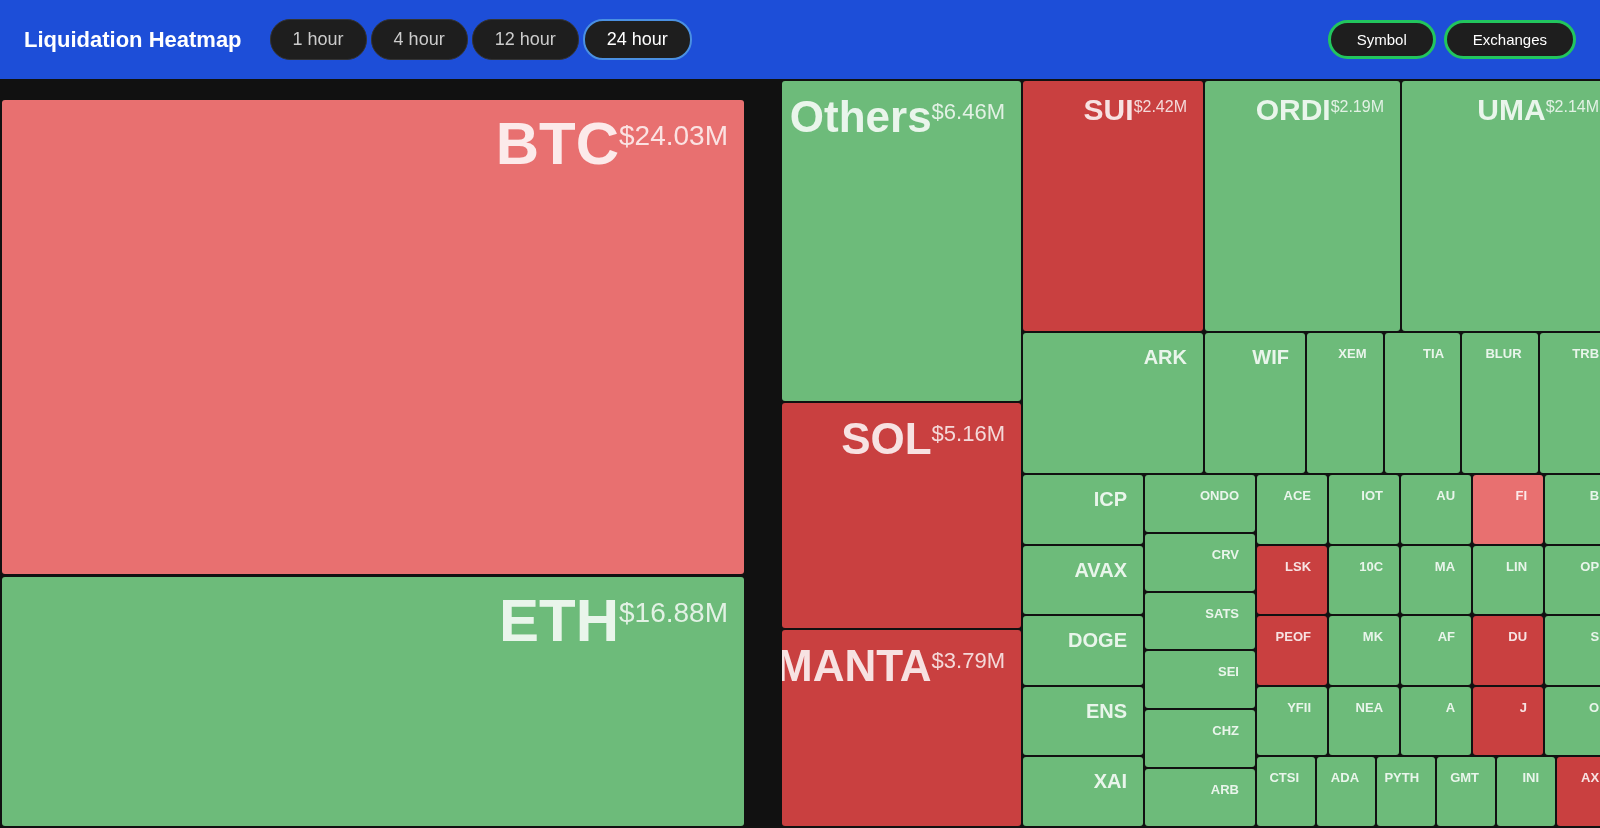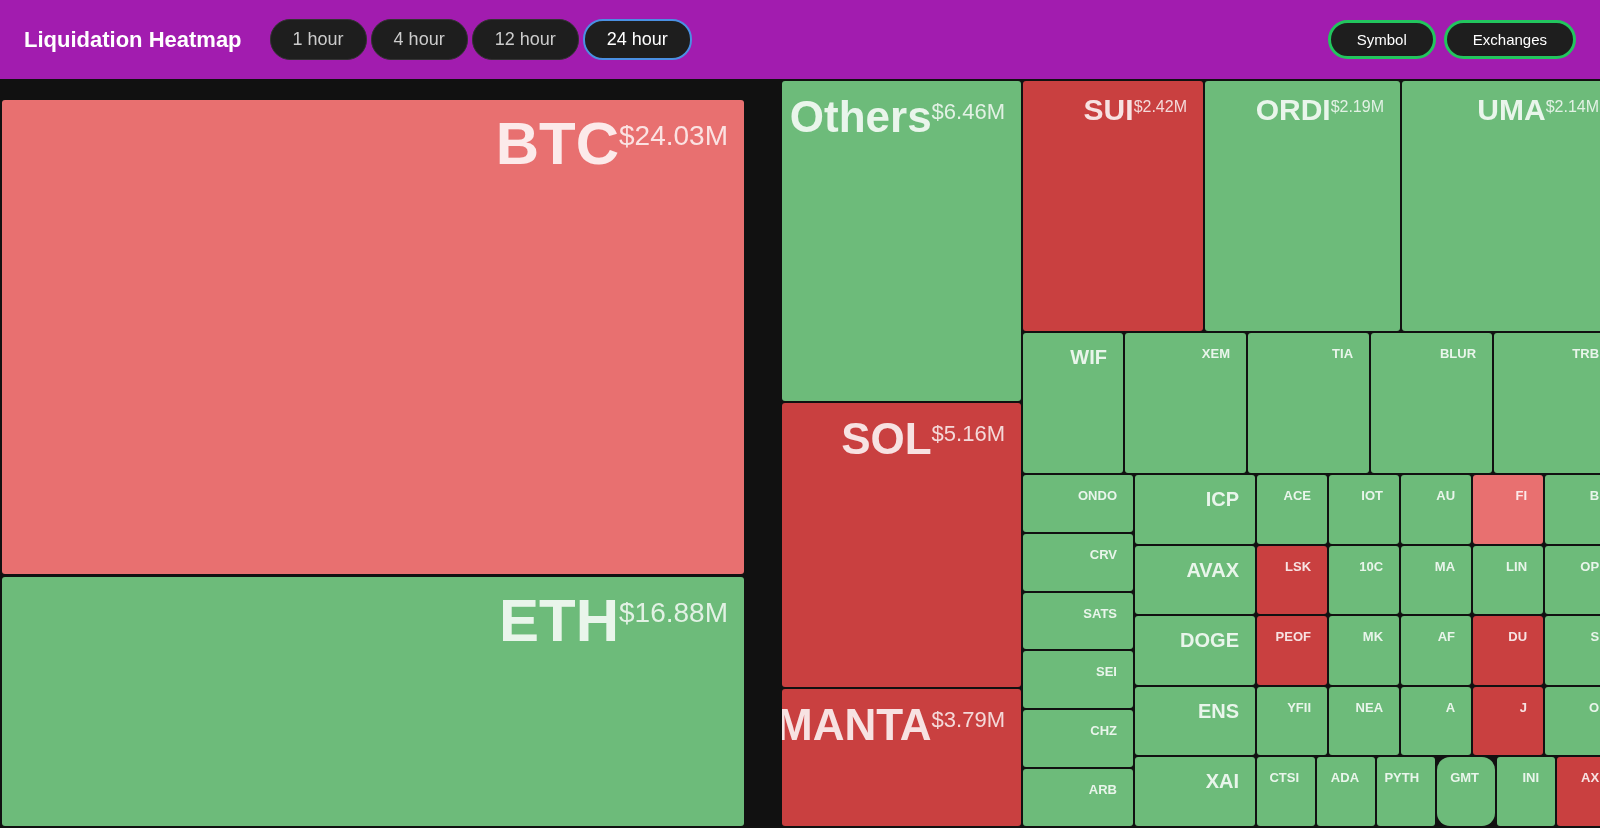--- a/index.html
+++ b/index.html
@@ -7,21 +7,21 @@
       background: #111;
       font-family: -apple-system, BlinkMacSystemFont, 'Segoe UI', sans-serif;
       color: #fff;
       width: 1600px;
       height: 828px;
       overflow: hidden;
     }
     .header {
       display: flex;
       align-items: center;
-      background: #a21caf;
+      background: #1d4ed8;
       padding: 0 24px;
       height: 79px;
       gap: 12px;
     }
     .title {
       font-size: 22px;
       font-weight: 700;
       color: #fff;
       white-space: nowrap;
       margin-right: 16px;
@@ -174,21 +174,21 @@
       <span class="cell-name">ETH</span>
       <span class="cell-val">$16.88M</span>
     </div>
   </div>
 
   <div class="col-mid">
     <div class="cell green" style="height: 320px;">
       <span class="cell-name-lg">Others</span>
       <span class="cell-val-lg">$6.46M</span>
     </div>
-    <div class="cell dark-red" style="height: 284px;">
+    <div class="cell dark-red" style="height: 225px;">
       <span class="cell-name-lg">SOL</span>
       <span class="cell-val-lg">$5.16M</span>
     </div>
     <div class="cell dark-red" style="flex:1;">
       <span class="cell-name-lg">MANTA</span>
       <span class="cell-val-lg">$3.79M</span>
     </div>
   </div>
 
   <div class="col-right">
@@ -206,20 +206,25 @@
       </div>
 
       <div class="cell green" style="flex:1;">
         <span class="cell-name-md">UMA</span>
         <span class="cell-val-md">$2.14M</span>
       </div>
     </div>
 
     <div style="display:flex; gap:2px; height:140px; flex-shrink:0;">
 
+      <div style="display:flex; flex-direction:column; gap:2px; width:180px; flex-shrink:0;">
+        <div class="cell green" style="flex:1;">
+          <span class="cell-name-sm">ARK</span>
+        </div>
+      </div>
       <div style="display:flex; flex-direction:column; gap:2px; width:100px; flex-shrink:0;">
         <div class="cell green" style="flex:1;">
           <span class="cell-name-sm">WIF</span>
         </div>
       </div>
 
       <div style="display:flex; gap:2px; flex:1;">
         <div class="cell green" style="flex:1;">
           <span class="cell-name-xs">XEM</span>
         </div>
@@ -230,56 +235,56 @@
           <span class="cell-name-xs">BLUR</span>
         </div>
         <div class="cell green" style="flex:1;">
           <span class="cell-name-xs">TRB</span>
         </div>
       </div>
     </div>
 
     <div style="display:flex; gap:2px; height:360px; flex:1;">
 
+      <div style="display:flex; flex-direction:column; gap:2px; width:120px; flex-shrink:0;">
+        <div class="cell green" style="flex:1;">
+          <span class="cell-name-sm">ICP</span>
+        </div>
+        <div class="cell green" style="flex:1;">
+          <span class="cell-name-sm">AVAX</span>
+        </div>
+        <div class="cell green" style="flex:1;">
+          <span class="cell-name-sm">DOGE</span>
+        </div>
+        <div class="cell green" style="flex:1;">
+          <span class="cell-name-sm">ENS</span>
+        </div>
+        <div class="cell green" style="flex:1;">
+          <span class="cell-name-sm">XAI</span>
+        </div>
+      </div>
+
       <div style="display:flex; flex-direction:column; gap:2px; width:110px; flex-shrink:0;">
         <div class="cell green" style="flex:1;">
           <span class="cell-name-xs">ONDO</span>
         </div>
         <div class="cell green" style="flex:1;">
           <span class="cell-name-xs">CRV</span>
         </div>
         <div class="cell green" style="flex:1;">
           <span class="cell-name-xs">SATS</span>
         </div>
         <div class="cell green" style="flex:1;">
           <span class="cell-name-xs">SEI</span>
         </div>
         <div class="cell green" style="flex:1;">
           <span class="cell-name-xs">CHZ</span>
         </div>
         <div class="cell green" style="flex:1;">
           <span class="cell-name-xs">ARB</span>
-        </div>
-      </div>
-
-      <div style="display:flex; flex-direction:column; gap:2px; width:120px; flex-shrink:0;">
-        <div class="cell green" style="flex:1;">
-          <span class="cell-name-sm">ICP</span>
-        </div>
-        <div class="cell green" style="flex:1;">
-          <span class="cell-name-sm">AVAX</span>
-        </div>
-        <div class="cell green" style="flex:1;">
-          <span class="cell-name-sm">DOGE</span>
-        </div>
-        <div class="cell green" style="flex:1;">
-          <span class="cell-name-sm">ENS</span>
-        </div>
-        <div class="cell green" style="flex:1;">
-          <span class="cell-name-sm">XAI</span>
         </div>
       </div>
 
       <div style="display:flex; flex-direction:column; gap:2px; flex:1;">
         <div style="display:flex; gap:2px; flex:1;">
           <div class="cell green" style="flex:1;">
             <span class="cell-name-xs">ACE</span>
           </div>
           <div class="cell green" style="flex:1;">
             <span class="cell-name-xs">IOT</span>
@@ -348,21 +353,21 @@
         <div style="display:flex; gap:2px; flex:1;">
           <div class="cell green" style="flex:1;">
             <span class="cell-name-xs">CTSI</span>
           </div>
           <div class="cell green" style="flex:1;">
             <span class="cell-name-xs">ADA</span>
           </div>
           <div class="cell green" style="flex:1;">
             <span class="cell-name-xs">PYTH</span>
           </div>
-          <div class="cell green" style="flex:1;border-radius:13px;">
+          <div class="cell green" style="flex:1;">
             <span class="cell-name-xs">GMT</span>
           </div>
           <div class="cell green" style="flex:1;">
             <span class="cell-name-xs">INI</span>
           </div>
           <div class="cell dark-red" style="flex:1;">
             <span class="cell-name-xs">AX</span>
           </div>
         </div>
       </div>

